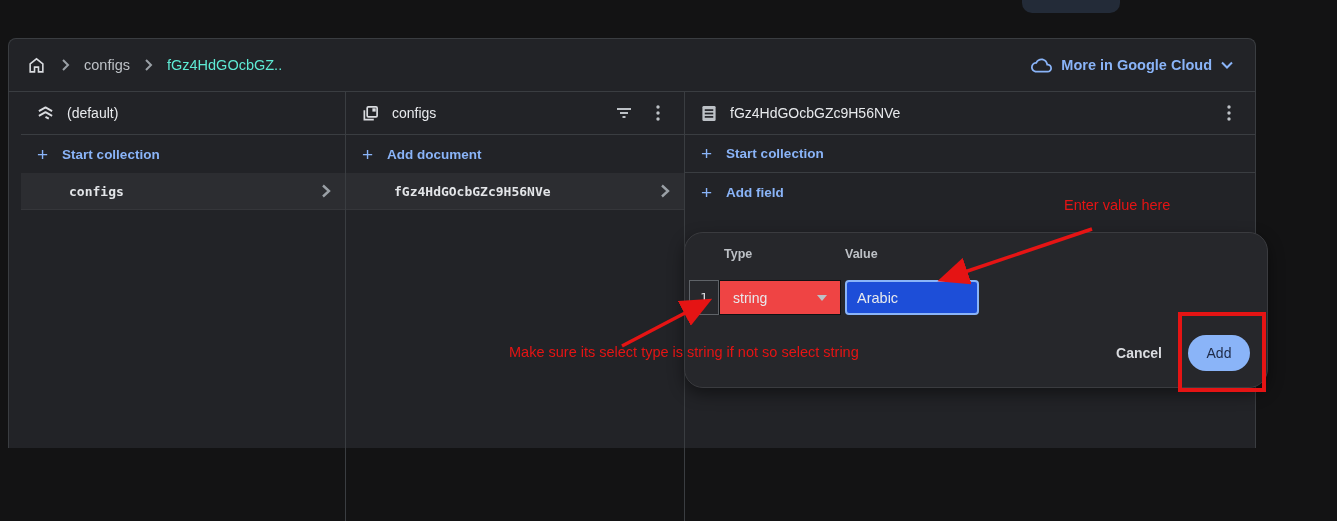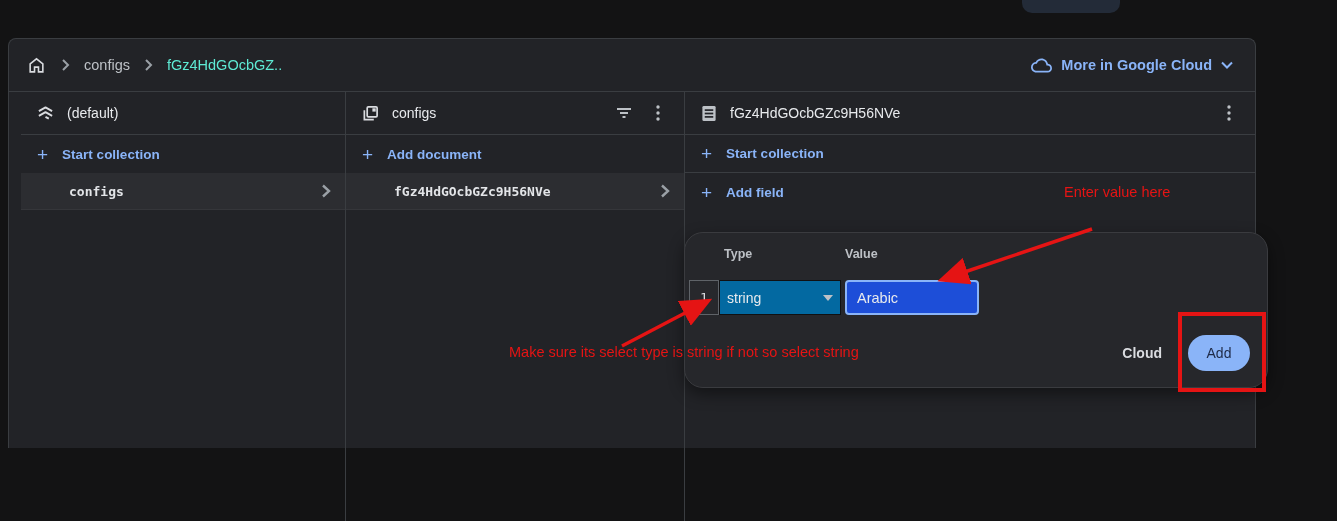--- a/index.html
+++ b/index.html
@@ -78,22 +78,22 @@
   .dlg-label.type  { left:39px; }
   .dlg-label.value { left:160px; }
   .idx-box {
     position:absolute; left:4px; top:47px; width:30px; height:35px;
     border:1px solid #5f6368; background:#27282c;
     display:flex; align-items:center; justify-content:center;
     font-family:"DejaVu Sans Mono", monospace; font-size:13px; color:#dadce0;
   }
   .type-select {
     position:absolute; left:34px; top:47px; width:122px; height:35px;
-    background:#0369a1; border:1px solid #101113;
-    display:flex; align-items:center; padding:0 7px;
+    background:#ef4444; border:1px solid #101113;
+    display:flex; align-items:center; padding:0 13px;
     font-size:14px; color:#e8eaed; cursor:pointer;
   }
   .select-caret {
     margin-left:auto; width:0; height:0;
     border-left:5px solid transparent; border-right:5px solid transparent;
     border-top:6px solid #bdc1c6;
   }
   .value-input {
     position:absolute; left:160px; top:47px; width:134px; height:35px;
     background:#1d4ed8; border:2px solid #8ab4f8; border-radius:4px;
@@ -109,21 +109,21 @@
     width:62px; height:36px; background:#8ab4f8; color:#1e2a47;
     border-radius:18px; display:flex; align-items:center; justify-content:center;
     font-size:14px; font-weight:500; cursor:pointer;
   }
   
   .anno-svg { position:absolute; left:0; top:0; z-index:10; pointer-events:none; }
   .anno-text {
     position:absolute; z-index:11; color:#e51414; font-size:14.5px;
     white-space:nowrap; pointer-events:none;
   }
-  .anno-enter { left:1064px; top:184px; }
+  .anno-enter { left:1064px; top:197px; }
   .anno-make  { left:509px;  top:344px; }
 </style>
 </head>
 <body>
 
 <div class="top-partial-btn"></div>
 
 <div class="container">
 
   <div class="breadcrumb-bar">
@@ -268,21 +268,21 @@
   <div class="idx-box">1</div>
 
   <div class="type-select">
     <span>string</span>
     <span class="select-caret"></span>
   </div>
 
   <input class="value-input" type="text" value="Arabic" style="">
 
   <div class="dlg-footer">
-    <span class="cancel-btn">Cloud</span>
+    <span class="cancel-btn">Cancel</span>
     <span class="add-btn">Add</span>
   </div>
 </div>
 
 <div class="anno-text anno-enter">Enter value here</div>
 <div class="anno-text anno-make">Make sure its select type is string if not so select string</div>
 
 <svg class="anno-svg" width="1337" height="521" viewBox="0 0 1337 521">
   <defs>
     <marker id="arrowhead" markerWidth="9" markerHeight="8" refX="7" refY="4" orient="auto">

